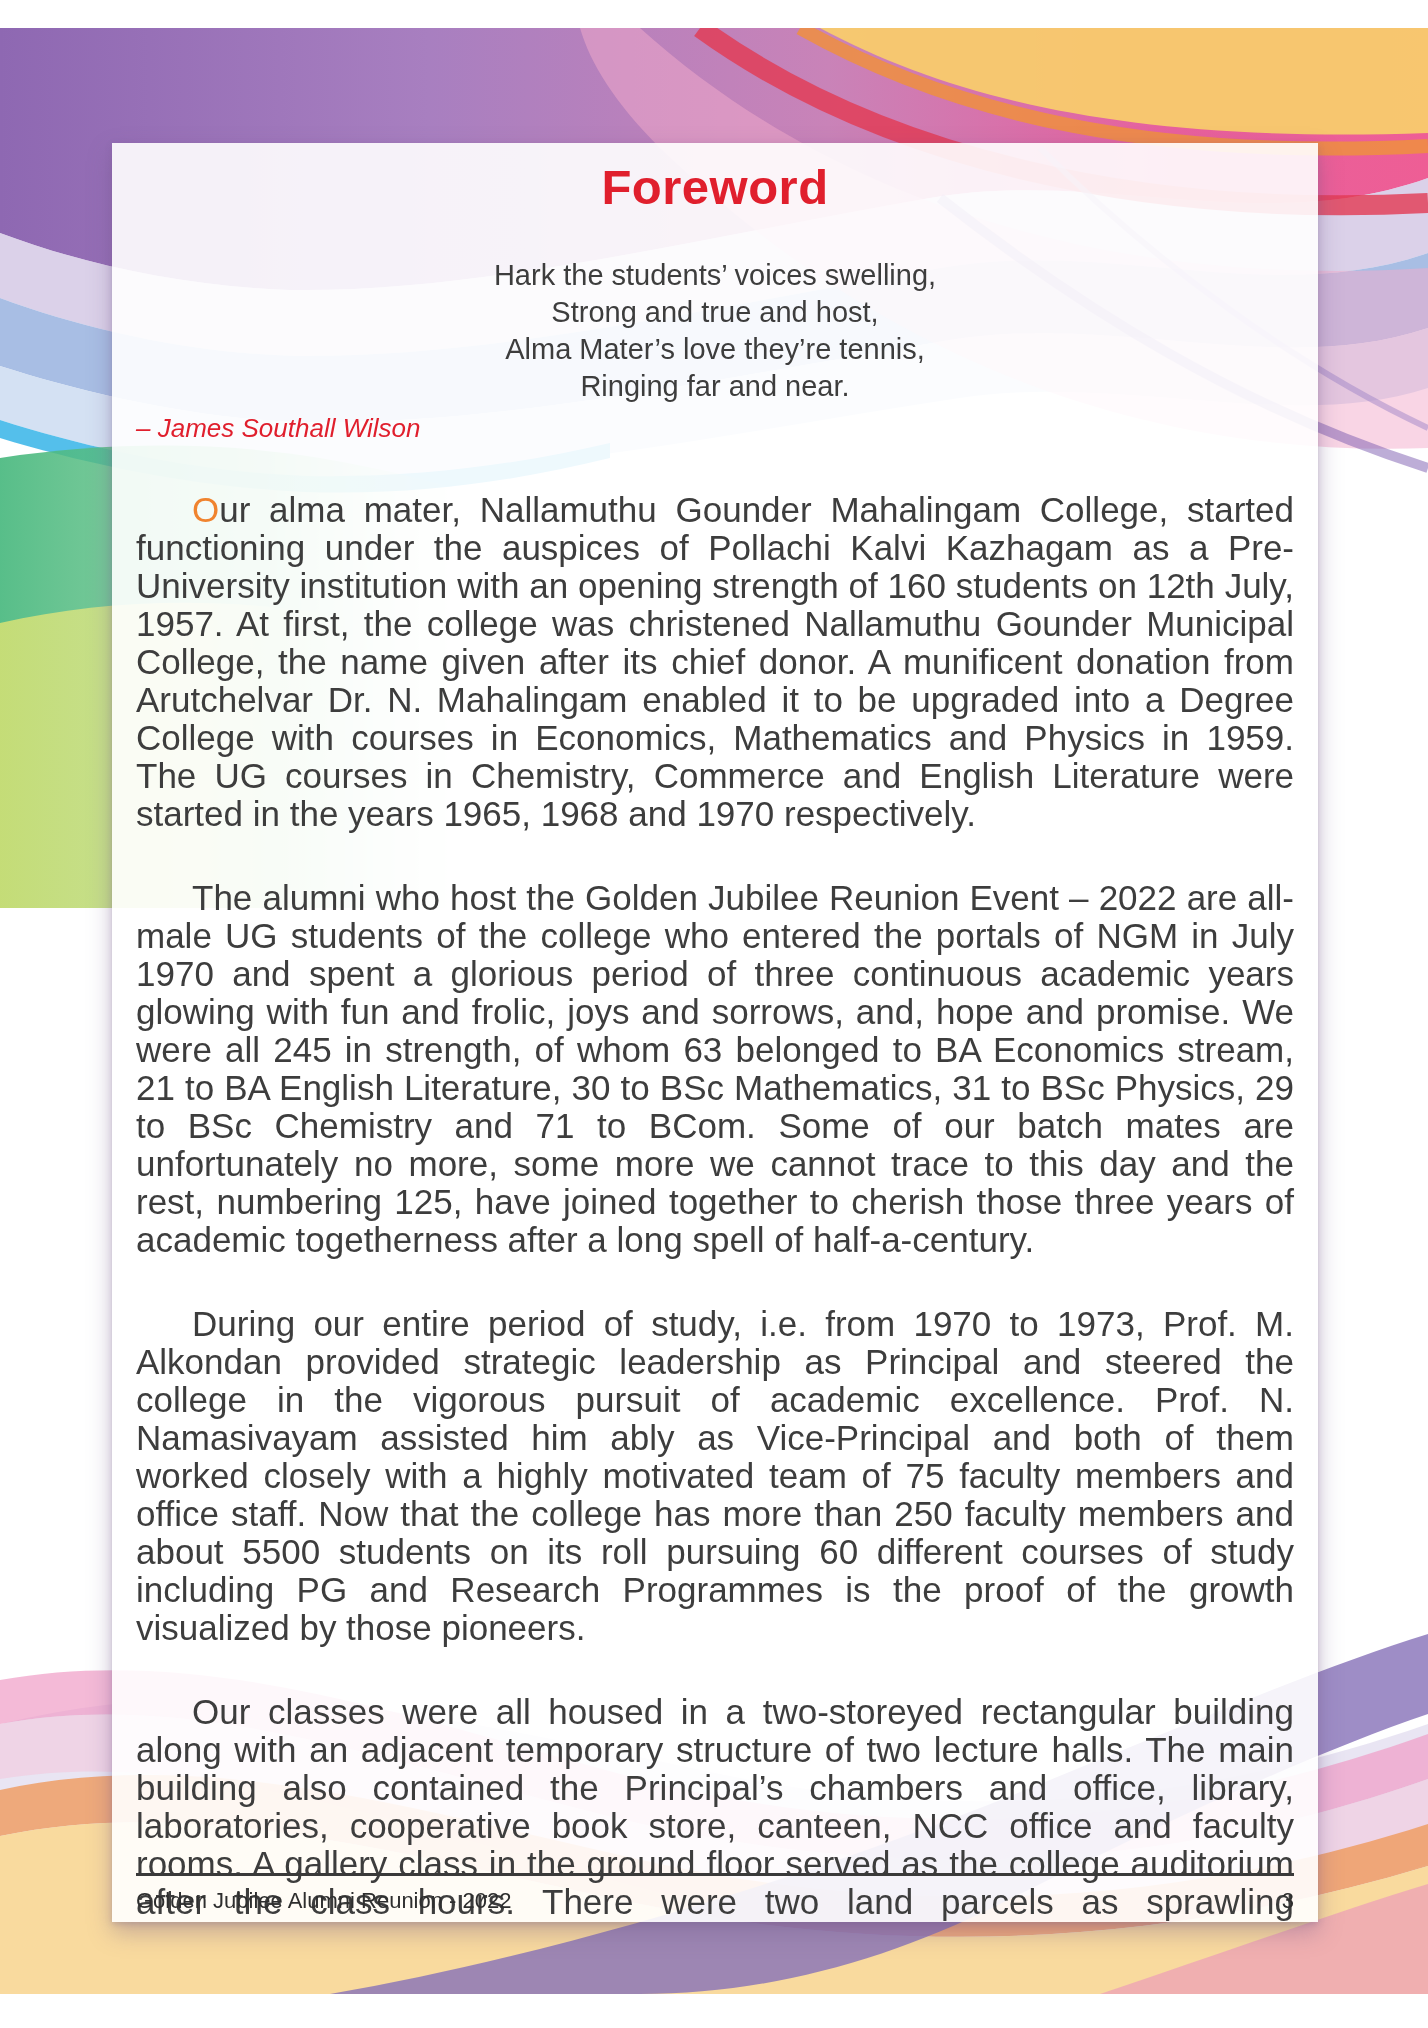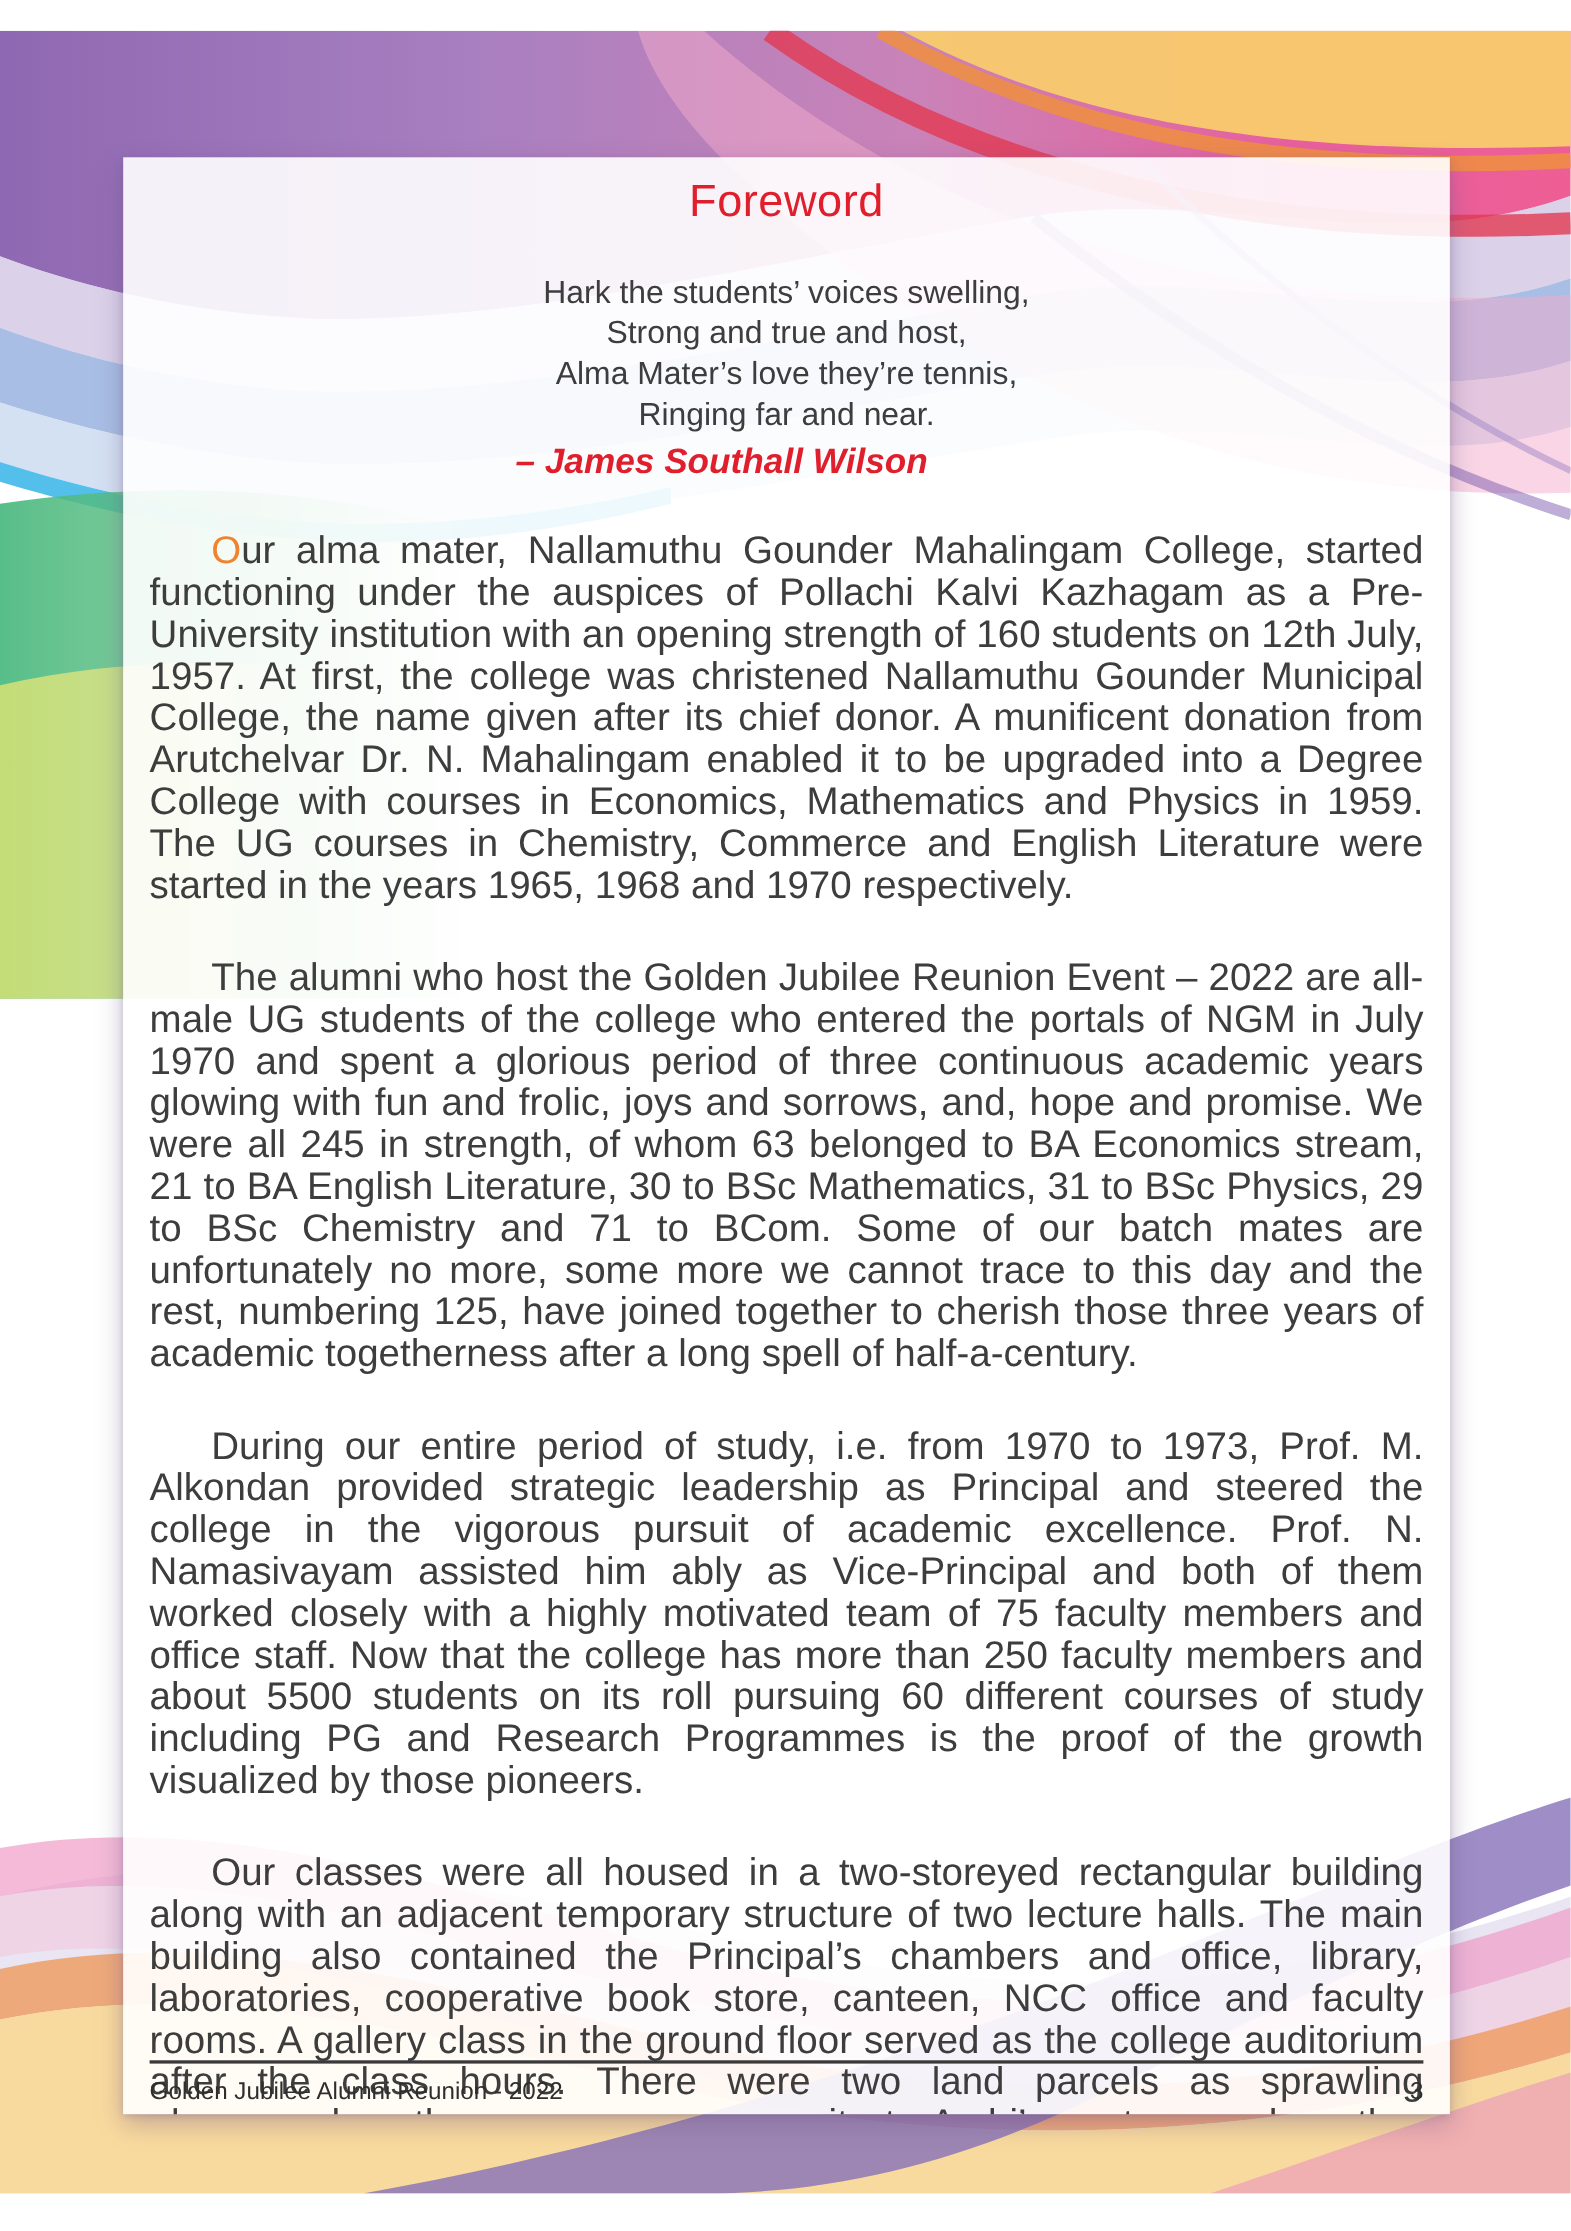--- a/index.html
+++ b/index.html
@@ -14,28 +14,28 @@
   .waves-top{top:28px;height:880px;}
   .waves-bottom{bottom:34px;height:420px;}
   .card{
     position:absolute;left:112px;top:143px;width:1206px;height:1779px;
     background:rgba(255,255,255,0.90);
     box-shadow:0 10px 22px rgba(110,88,135,0.38),0 2px 6px rgba(110,88,135,0.25);
     padding:0 24px;box-sizing:border-box;overflow:hidden;
   }
   .title{
     margin:16px 0 0;text-align:center;
-    font-size:41px;font-weight:normal;letter-spacing:0.5px;
+    font-size:49px;font-weight:bold;letter-spacing:0.5px;
     color:var(--title-red,#e01f2d);
   }
   .poem{margin-top:42px;text-align:center;font-size:29px;line-height:37px;color:var(--body-text,#3a3a3a);}
   .poem-line{white-space:nowrap;}
   .attribution{
-    margin-top:5px;text-align:center;padding-right:118px;
-    font-weight:bold;font-style:italic;font-size:32px;
+    margin-top:5px;text-align:left;padding-right:118px;
+    font-weight:normal;font-style:italic;font-size:26px;
     color:var(--title-red,#d2293b);
   }
   .body{
     margin-top:44px;font-size:35px;line-height:38px;
     text-align:justify;color:var(--body-text,#3d3d3d);
   }
   .para{margin:0 0 46px;text-indent:56px;}
   .lead{color:var(--lead-orange,#f0832e);}
   .footer{position:absolute;left:24px;right:24px;bottom:8px;background:transparent;}
   .rule{height:3px;background:var(--rule-color,#3a3a3a);}

